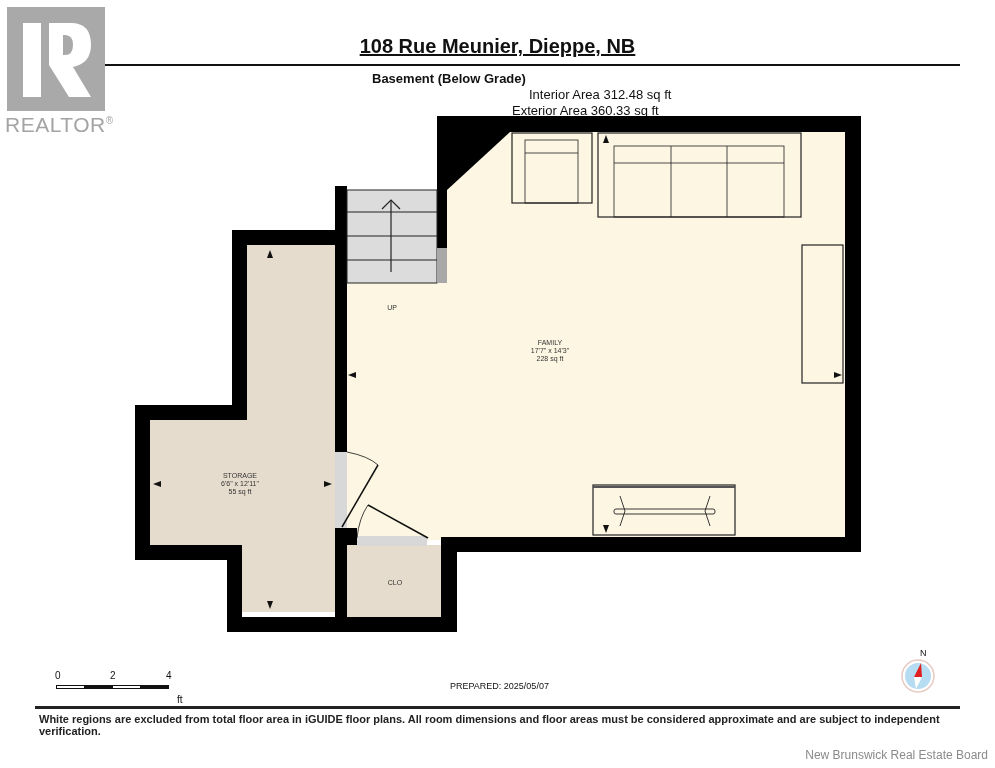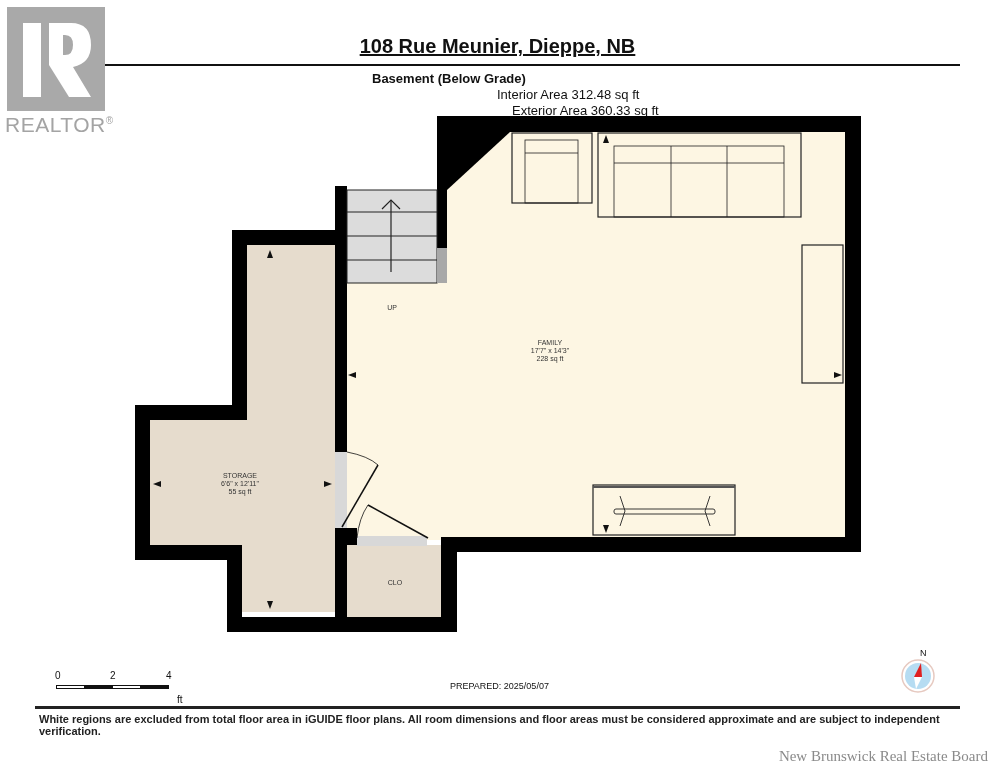--- a/index.html
+++ b/index.html
@@ -6,27 +6,27 @@
     body { width: 995px; height: 768px; position: relative; overflow: hidden; font-family: "Liberation Sans", sans-serif; color: #111; }
     .logo { position: absolute; left: 5px; top: 5px; width: 110px; height: 130px; }
     .logo-box { position: absolute; left: 2px; top: 2px; width: 98px; height: 104px; background: #a9a9a9; }
     .logo-text { position: absolute; left: 0; top: 108px; font-size: 21px; letter-spacing: 0.5px; color: #a4a4a4; }
     .logo-text sup { font-size: 10px; vertical-align: top; position: relative; top: 2px; }
     .title { position: absolute; left: 0; width: 995px; top: 35px; text-align: center; font-weight: bold; font-size: 20px; color: #111; text-decoration: underline; }
     .title-rule { position: absolute; left: 105px; top: 64px; width: 855px; height: 2px; background: #111; }
     .subinfo { position: absolute; top: 71px; font-size: 13px; }
     .level { left: 372px; font-weight: bold; }
     .ext { left: 512px; margin-top: 32px; }
-    .int { left: 497px; top: 87px; }
+    .int { left: 529px; top: 87px; }
     .plan { position: absolute; left: 0; top: 0; }
     .room-label { position: absolute; text-align: center; font-size: 7px; line-height: 8px; color: #333; }
     .prepared { position: absolute; left: 450px; top: 681px; font-size: 9px; }
     .footer-rule { position: absolute; left: 35px; top: 706px; width: 925px; height: 3px; background: #222; }
     .disclaimer { position: absolute; left: 39px; top: 713px; font-size: 11px; color: #222; font-weight: bold; }
-    .board { position: absolute; right: 7px; top: 748px; font-size: 15px; color: #8a8a8a; font-family: Liberation Serif, serif; }
+    .board { position: absolute; right: 7px; top: 748px; font-size: 12px; color: #8a8a8a; }
     .scale { position: absolute; left: 55px; top: 670px; width: 140px; height: 24px; }
     .scale span { position: absolute; top: 0; font-size: 10px; }
     .scale .bar { position: absolute; top: 15px; height: 4px; border: 1px solid #111; box-sizing: border-box; }
     .compass { position: absolute; left: 900px; top: 648px; width: 40px; height: 48px; }
     .compass .n { position: absolute; left: 20px; top: 0; font-size: 9px; }
   </style>
 </head>
 <body>
 
 <div class="logo">

